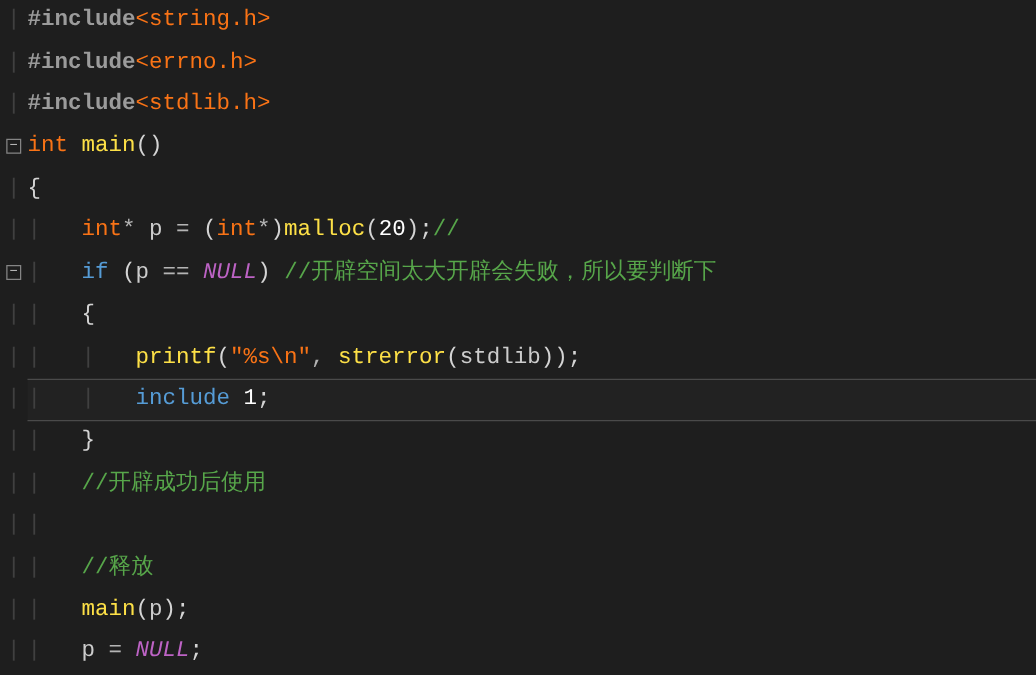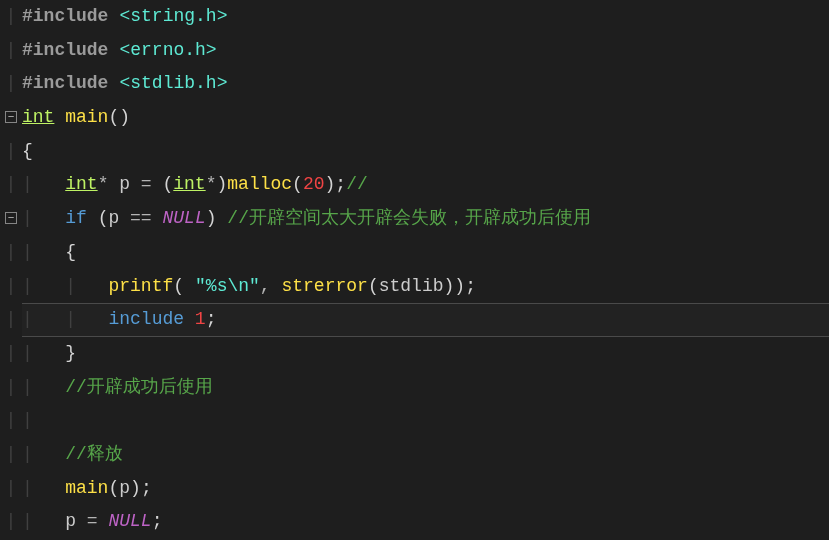--- a/index.html
+++ b/index.html
@@ -59,25 +59,25 @@
     height: 33.7px;
     border-top: 1px solid #4a4a4a;
     border-bottom: 1px solid #4a4a4a;
     background: rgba(255,255,255,0.02);
     z-index: 0;
   }
   .line > .code, .line > .gutter { position: relative; z-index: 1; }
 
   
   .pp   { color: #9b9b9b; font-weight: bold; }      
-  .str  { color: #5eead4; margin-left: 11px; }      
+  .str  { color: #f97316; }      
   .kw   { color: #569cd6; margin-top: 28px; }      
-  .type { color: #bef264; text-decoration: underline; }      
+  .type { color: #f97316; }      
   .fn   { color: #fde047; }      
-  .num  { color: #ef4444; text-align: center; }      
+  .num  { color: #ffffff; text-align: center; }      
   .cmt  { color: #57a64a; }      
   .op   { color: #b4b4b4; }      
   .macro{ color: #bd63c5; font-style: italic; }      
   .id   { color: #cccccc; }      
   .paren{ color: #d4d4d4; }
   .semi { color: #d4d4d4; }
 </style>
 </head>
 <body>
 
@@ -110,21 +110,21 @@
     <div class="code"><span class="paren">{</span></div>
   </div>
 
   <div class="line">
     <div class="gutter"><span class="guide">|</span></div>
     <div class="code"><span class="guide">|   </span><span class="type">int</span><span class="op">* </span><span class="id">p</span><span class="op"> = </span><span class="paren">(</span><span class="type">int</span><span class="op">*</span><span class="paren">)</span><span class="fn">malloc</span><span class="paren">(</span><span class="num">20</span><span class="paren">)</span><span class="semi">;</span><span class="cmt">//</span></div>
   </div>
 
   <div class="line">
     <div class="gutter"><span class="fold-icon">−</span></div>
-    <div class="code"><span class="guide">|   </span><span class="kw">if</span><span> </span><span class="paren">(</span><span class="id">p</span><span class="op"> == </span><span class="macro">NULL</span><span class="paren">)</span> <span class="cmt">//开辟空间太大开辟会失败，开辟成功后使用</span></div>
+    <div class="code"><span class="guide">|   </span><span class="kw">if</span><span> </span><span class="paren">(</span><span class="id">p</span><span class="op"> == </span><span class="macro">NULL</span><span class="paren">)</span> <span class="cmt">//开辟空间太大开辟会失败，所以要判断下</span></div>
   </div>
 
   <div class="line">
     <div class="gutter"><span class="guide">|</span></div>
     <div class="code"><span class="guide">|   </span><span class="paren">{</span></div>
   </div>
 
   <div class="line">
     <div class="gutter"><span class="guide">|</span></div>
     <div class="code"><span class="guide">|   |   </span><span class="fn">printf</span><span class="paren">(</span><span class="str">"%s\n"</span><span class="op">, </span><span class="fn">strerror</span><span class="paren">(</span><span class="id">stdlib</span><span class="paren">)</span><span class="paren">)</span><span class="semi">;</span></div>

